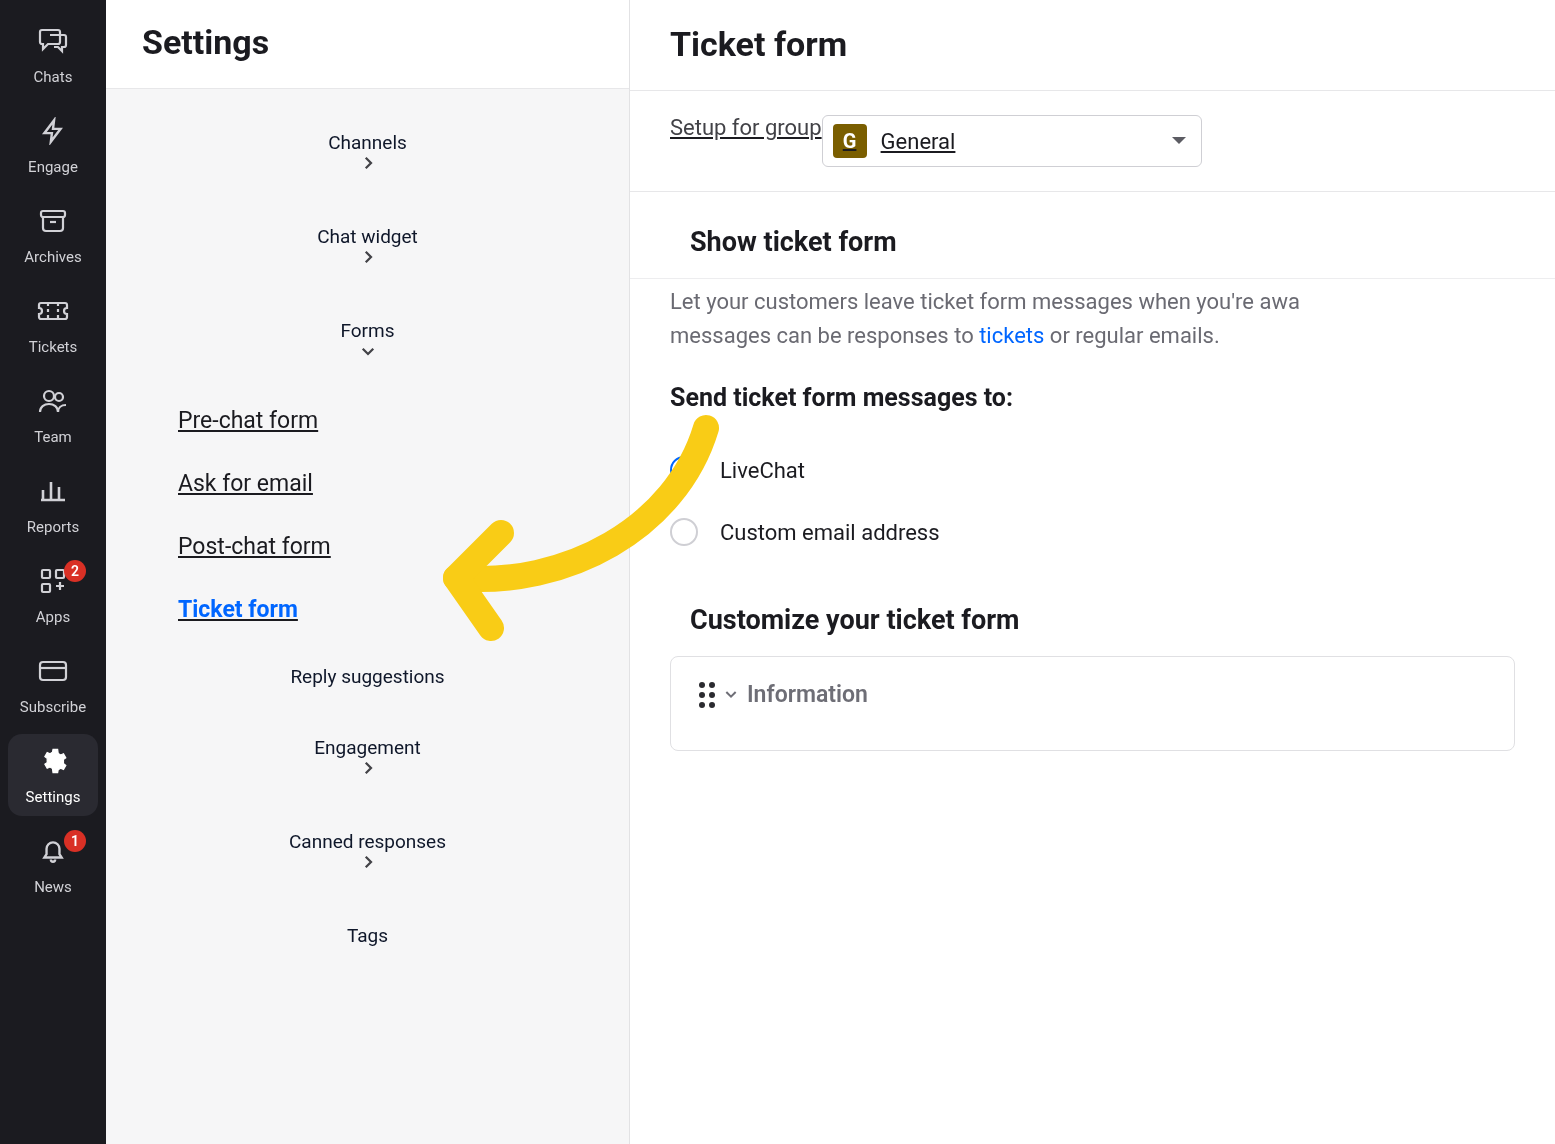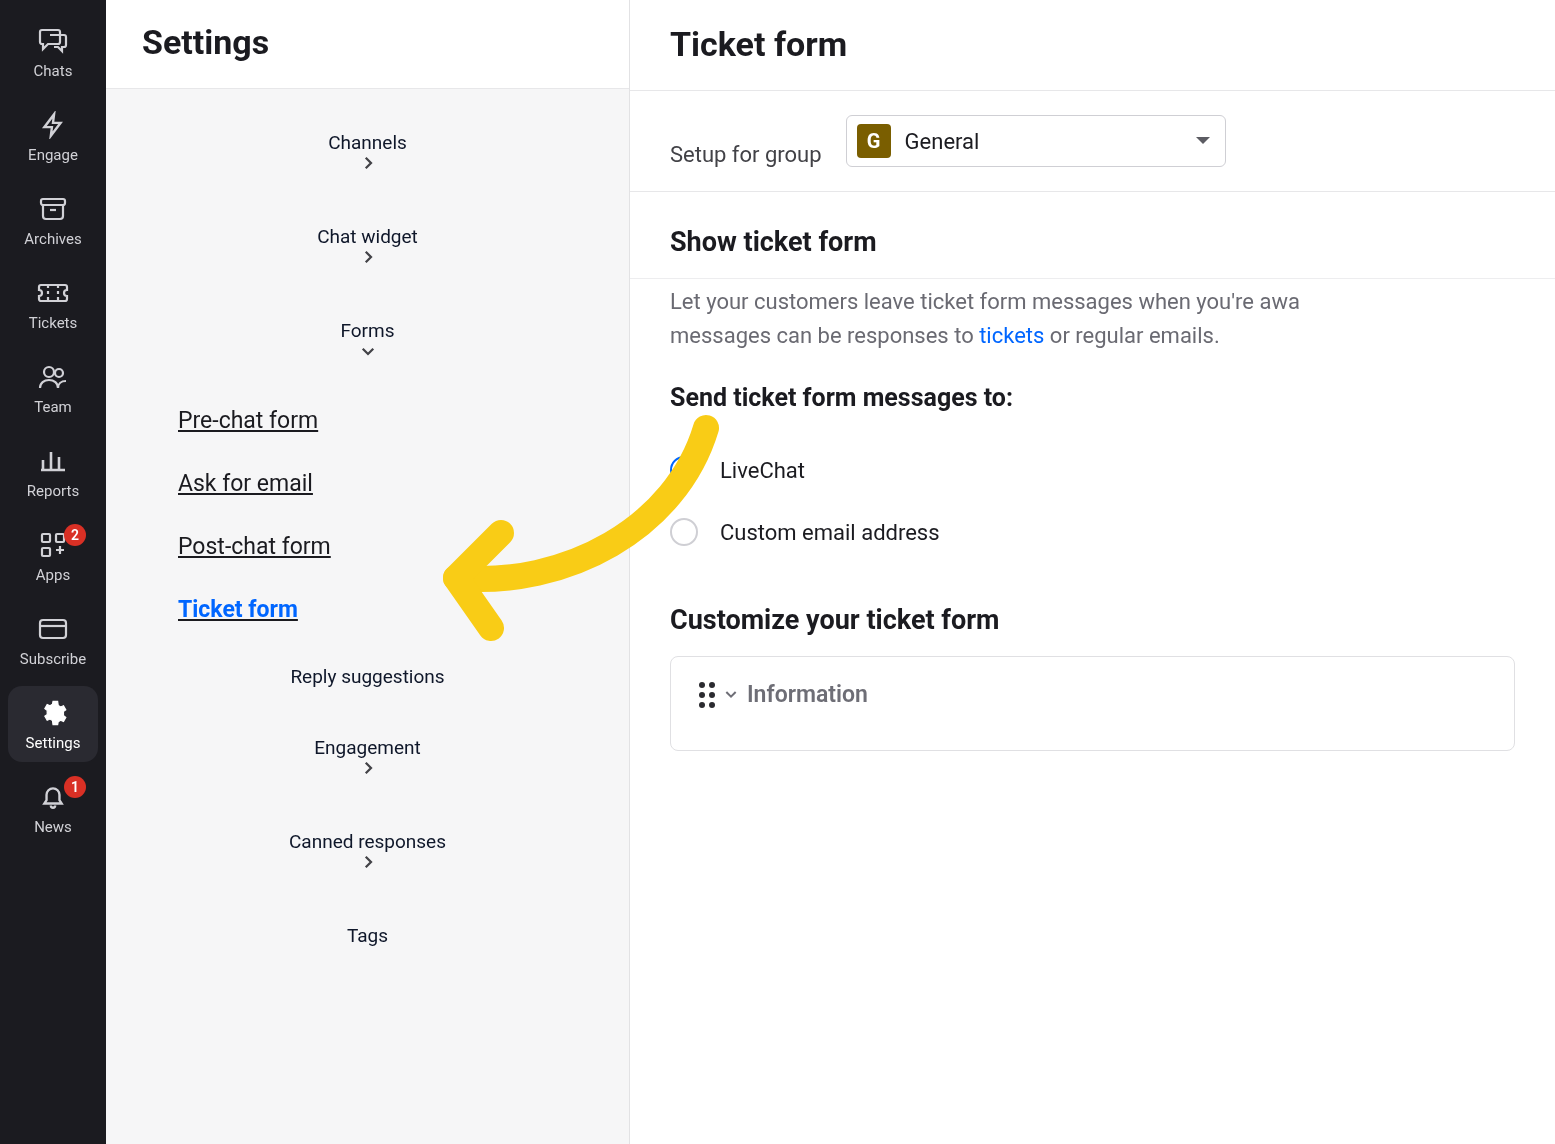--- a/index.html
+++ b/index.html
@@ -47,21 +47,21 @@
     width: 34px;
     height: 30px;
     display: flex;
     align-items: center;
     justify-content: center;
   }
   .nav-item svg { stroke: currentColor; fill: none; }
   .nav-item.active svg.settings-gear { fill: #fff; stroke: #fff; }
   .nav-label {
     font-size: 15px;
-    margin-top: 6px;
+    margin-top: 12px;
   }
   .badge {
     position: absolute;
     top: 6px;
     right: 12px;
     background: #d93025;
     color: #fff;
     font-size: 14px;
     min-width: 22px;
     height: 22px;
@@ -130,24 +130,24 @@
   .main-header {
     padding: 24px 40px 26px;
     border-bottom: 1px solid #e7e7e9;
   }
   .main-title {
     font-size: 34px;
     font-weight: 700;
   }
   .group-row {
     display: flex;
-    align-items: flex-end;
+    align-items: flex-start;
     padding: 24px 40px;
     border-bottom: 1px solid #e7e7e9;
-    gap: 24px;
+    text-decoration: underline;
   }
   .group-label { font-size: 22px; color: #424247; }
   .group-select {
     display: flex;
     align-items: center;
     border: 1px solid #cfcfd4;
     border-radius: 6px;
     padding: 8px 14px 8px 10px;
     width: 380px;
     gap: 14px;
@@ -167,21 +167,21 @@
   }
   .g-name { font-size: 22px; flex: 1; }
   .g-caret { color: #5c5c63; }
 
   .section {
     padding: 34px 40px 10px;
   }
   .section-sub {
     padding: 0 40px 10px;
   }
-  .h2 { font-size: 27px; font-weight: 700; margin-bottom: 10px; }
+  .h2 { font-size: 27px; font-weight: 700; margin-bottom: 10px; margin-left: 20px; }
   .h3 { font-size: 25px; font-weight: 700; margin-bottom: 24px; white-space: nowrap;}
   .desc {
     font-size: 22px;
     color: #6a6a72;
     line-height: 1.55;
     padding: 6px 40px 30px;
     white-space: nowrap;
     overflow: hidden;
   }
   .desc a { color: #0066ff; text-decoration: none; }

